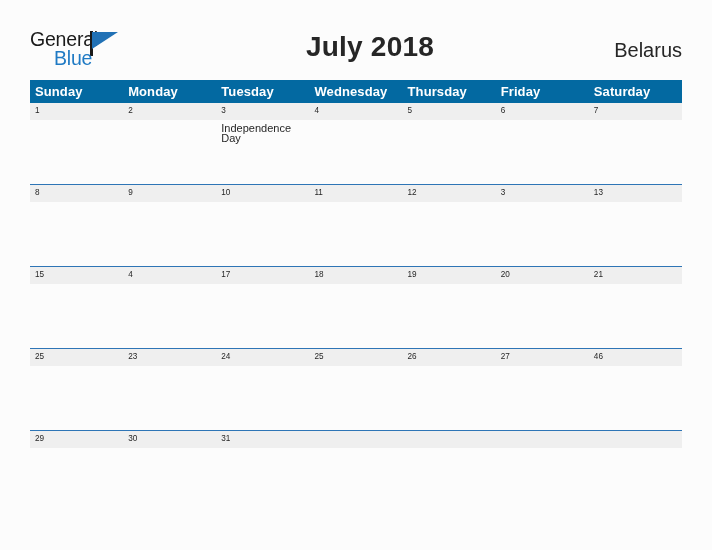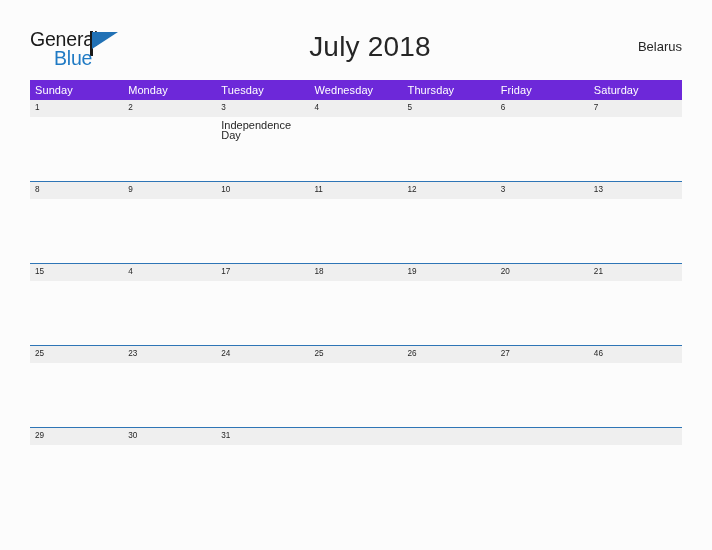--- a/index.html
+++ b/index.html
@@ -76,50 +76,50 @@
   }
 
   .title {
     position: absolute;
     left: 0;
     right: 0;
     top: 31px;
     text-align: center;
     font-size: 28px;
     color: #262626;
-    font-weight: normal;
+    font-weight: bold;
     letter-spacing: 0.2px;
     margin-left: 28px;
   }
 
   .country {
     position: absolute;
     right: 30px;
     top: 39px;
-    font-size: 13px;
+    font-size: 20px;
     color: #262626;
   }
 
   
   .calendar {
     position: absolute;
     left: 30px;
     top: 80px;
     width: 652px;
   }
   .cal-table {
     width: 652px;
     border-collapse: collapse;
     table-layout: fixed;
   }
   .cal-table th {
-    background: #6d28d9;
+    background: #0369a1;
     color: #ffffff;
-    font-size: 11px;
-    font-weight: normal;
+    font-size: 13px;
+    font-weight: bold;
     text-align: left;
     padding: 4px 0 4px 5px;
     height: 8px;
     letter-spacing: 0.1px;
   }
   .cal-table td {
     vertical-align: top;
     padding: 0;
     height: 81px;
     border-top: 1.4px solid #2e75b6;

